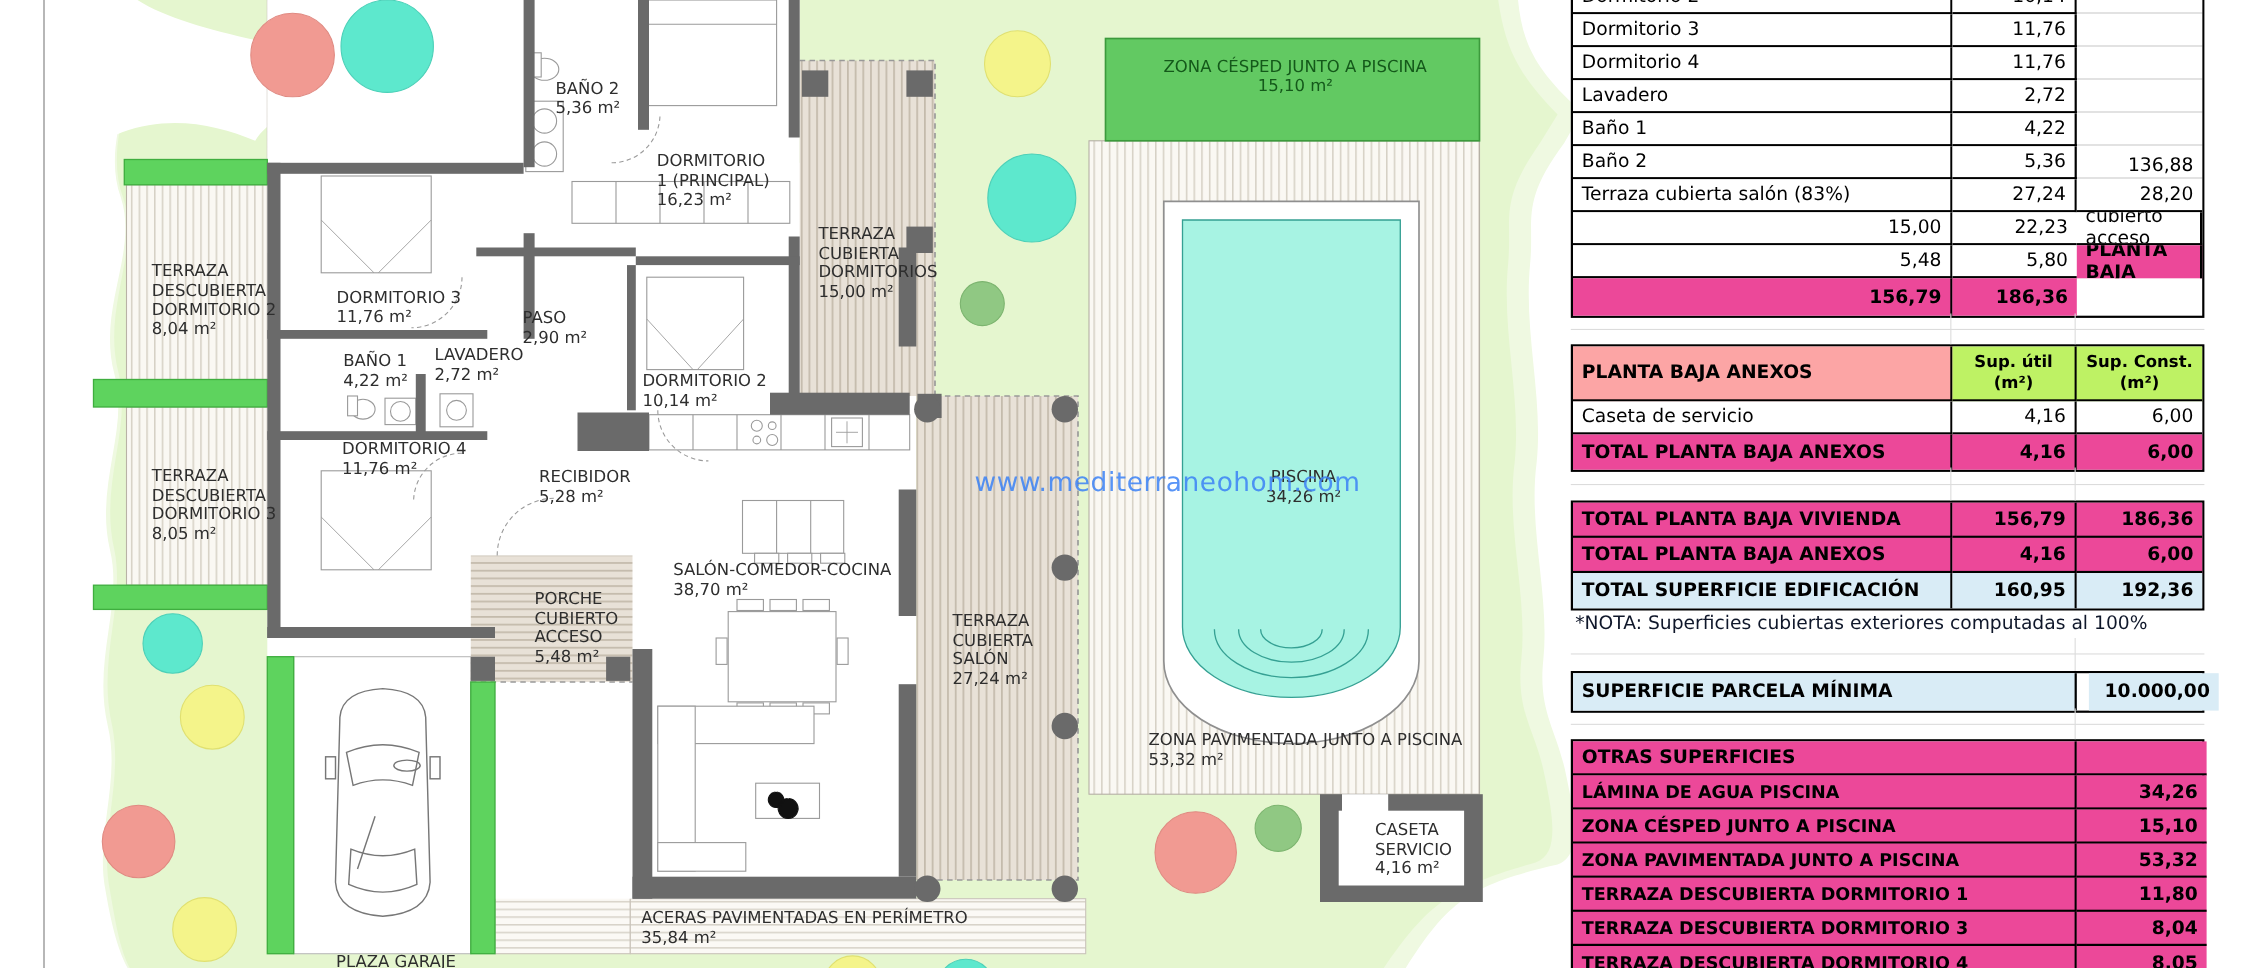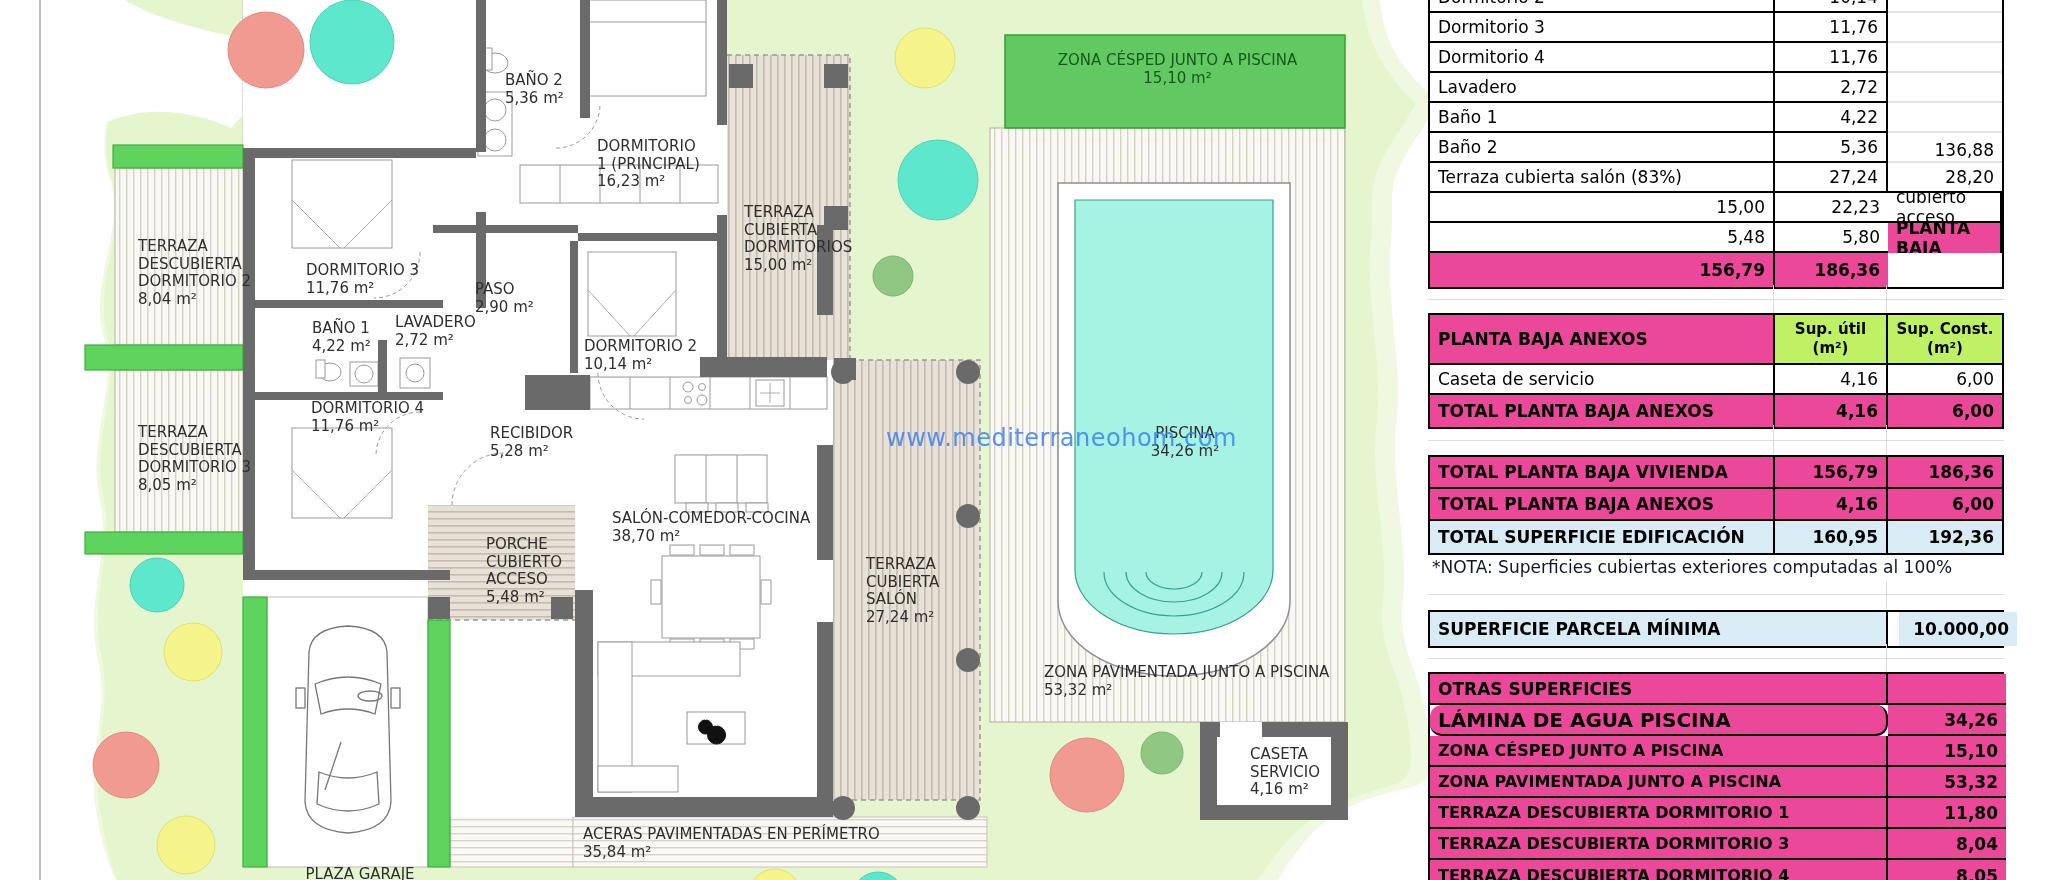--- a/index.html
+++ b/index.html
@@ -15,21 +15,21 @@
   
   .tables{position:absolute;left:1428px;top:0;width:600px;height:880px;}
   .xtable{position:absolute;left:0;display:grid;border:2px solid #000;background:#fff;box-sizing:border-box;}
   .cell{box-sizing:border-box;font-size:17px;display:flex;align-items:center;padding:0 8px;
         border-right:2px solid #000;border-bottom:2px solid #000;overflow:hidden;background:#fff;}
   .cell.num{justify-content:flex-end;}
   .cell.last-col{border-right:none;}
   .cell.last-row{border-bottom:none;}
   .cell.total{background:#ec4899;font-weight:bold;}
   .cell.blue{background:#d9ecf6;font-weight:bold;}
-  .cell.head{background:#ec4899;font-weight:bold;}
+  .cell.head{background:#fca5a5;font-weight:bold;}
   .cell.colhead{background:#bef264;font-weight:bold;font-size:15px;line-height:1.25;
                 justify-content:center;text-align:center;white-space:pre-line;}
   .cell.merged{border-bottom:none;align-items:flex-end;padding-bottom:3px;
                background:repeating-linear-gradient(to bottom,#fff 0 28px,#e2e2e2 28px 30px);}
   .note{position:absolute;font-size:17px;color:#0f172a;white-space:nowrap;}
   .gline{position:absolute;background:#dcdcdc;}
 </style>
 </head>
 <body>
 
@@ -347,21 +347,21 @@
         <div class="cell blue num last-col last-row">192,36</div>
       </div>
     <div class="note" style="left:4px;top:557px;">*NOTA: Superficies cubiertas exteriores computadas al 100%</div>
     <div id="t-parcela" class="xtable" style="top:610px;grid-template-columns:458px 118px;grid-template-rows:34px;width:576px;gap:11px;">
         <div class="cell blue last-row">SUPERFICIE PARCELA MÍNIMA</div>
         <div class="cell blue num last-col last-row">10.000,00</div>
       </div>
     <div id="t-otras" class="xtable" style="top:672px;grid-template-columns:458px 118px;grid-template-rows:repeat(7,31px);width:576px;">
         <div class="cell total">OTRAS SUPERFICIES</div>
         <div class="cell total num last-col"></div>
-        <div class="cell total" style="font-size: 20px; border-radius: 12px;">LÁMINA DE AGUA PISCINA</div>
+        <div class="cell total" style="font-size: 16px;">LÁMINA DE AGUA PISCINA</div>
         <div class="cell total num last-col">34,26</div>
         <div class="cell total" style="font-size: 16px;">ZONA CÉSPED JUNTO A PISCINA</div>
         <div class="cell total num last-col">15,10</div>
         <div class="cell total" style="font-size: 16px;">ZONA PAVIMENTADA JUNTO A PISCINA</div>
         <div class="cell total num last-col">53,32</div>
         <div class="cell total" style="font-size: 16px;">TERRAZA DESCUBIERTA DORMITORIO 1</div>
         <div class="cell total num last-col">11,80</div>
         <div class="cell total" style="font-size: 16px;">TERRAZA DESCUBIERTA DORMITORIO 3</div>
         <div class="cell total num last-col">8,04</div>
         <div class="cell total last-row" style="font-size: 16px;">TERRAZA DESCUBIERTA DORMITORIO 4</div>

